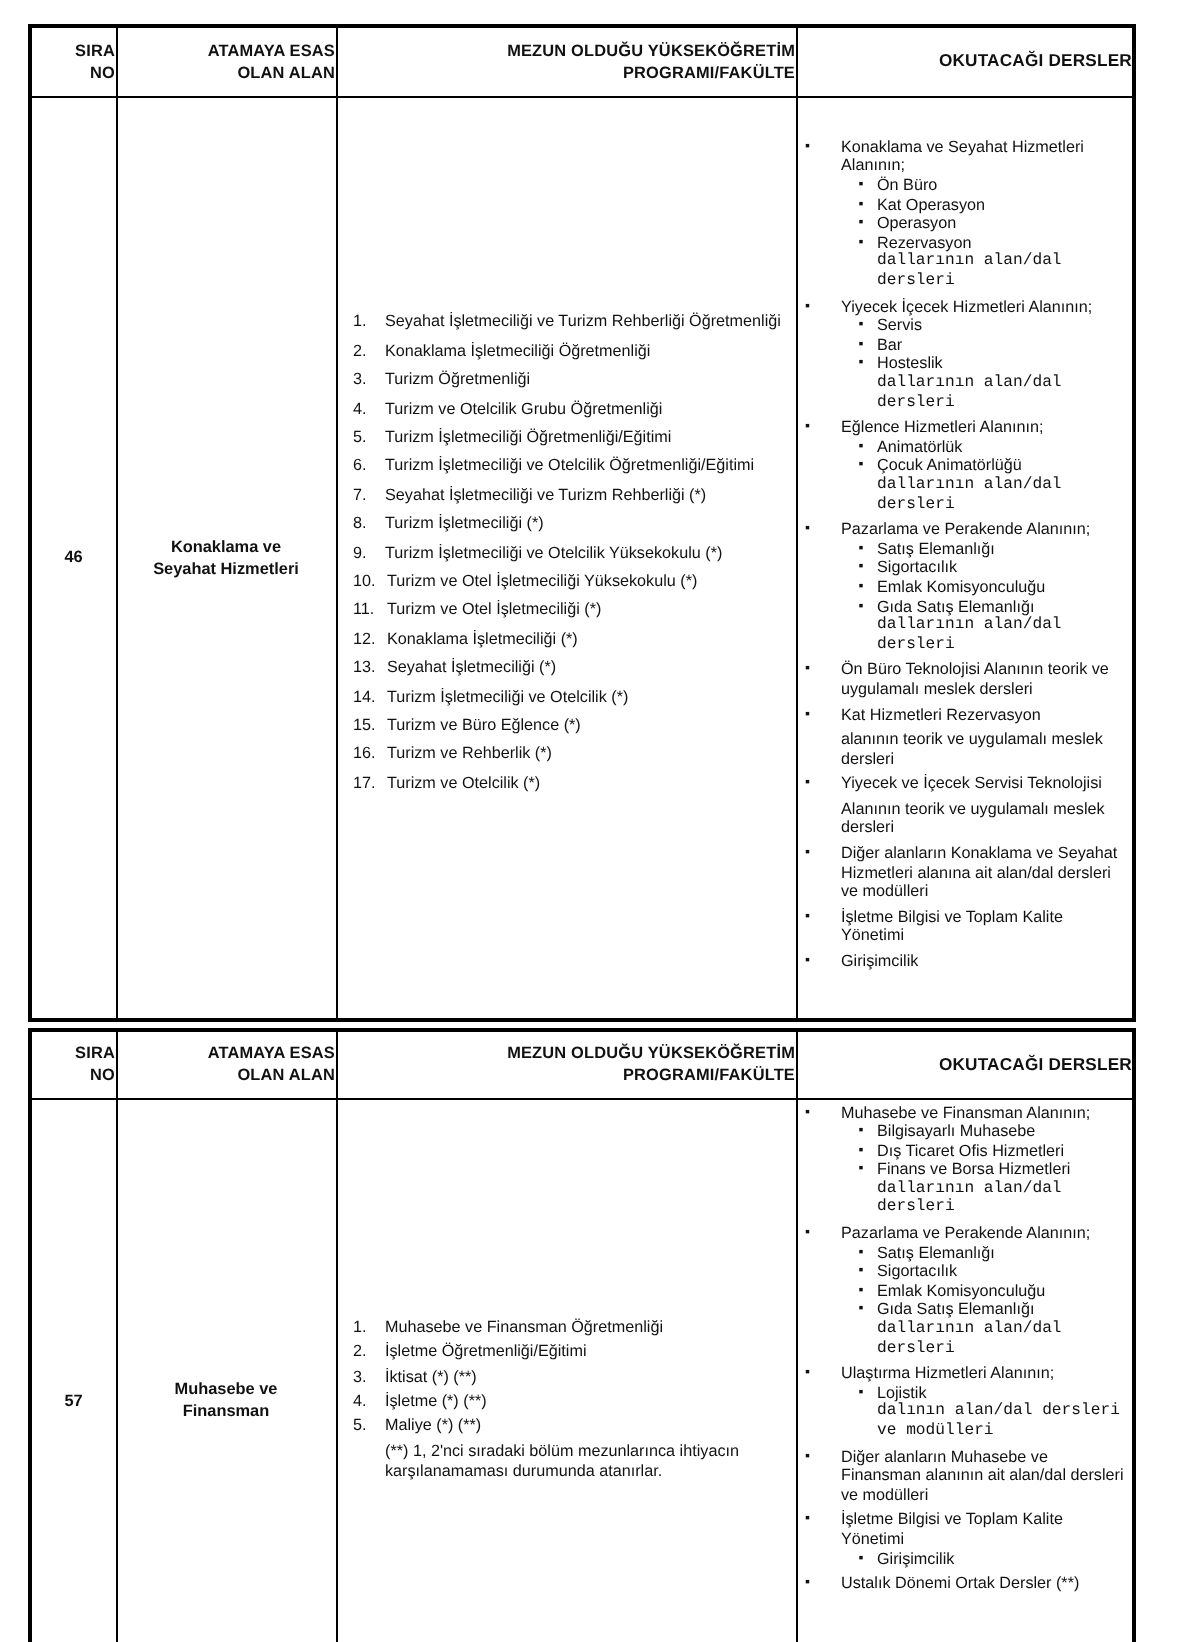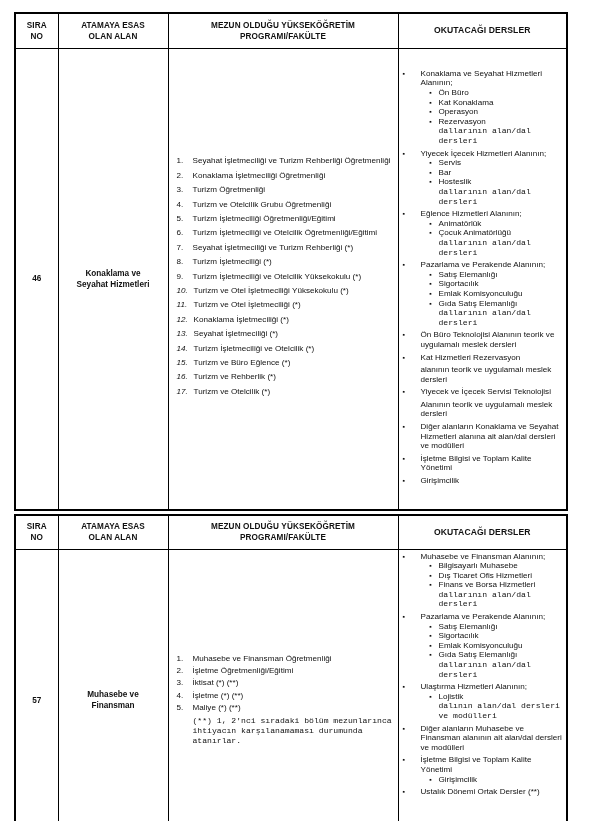--- a/index.html
+++ b/index.html
@@ -2,31 +2,31 @@
 <html><head>
 <meta charset="utf-8">
 <style>
   html, body { margin:0; padding:0; background:#ffffff; }
   body { width:600px; height:821px; position:relative; overflow:hidden;
          font-family:"Liberation Sans", sans-serif; color:#111; }
   table.t { position:absolute; left:14px; width:552px; border-collapse:collapse;
             border:2px solid #000; table-layout:fixed; }
   table.t td, table.t th { border:1.3px solid #000; vertical-align:middle; padding:0; }
   col.c1 { width:43px; } col.c2 { width:110px; } col.c3 { width:230px; } col.c4 { width:169px; }
-  th { font-weight:bold; font-size:8.2px; line-height:11px; text-align:center; letter-spacing:0.1px; }
+  th { font-weight:bold; font-size:8.2px; line-height:11px; text-align:right; letter-spacing:0.1px; }
   th.okut { font-size:8.6px; }
   td.sira, td.alan { font-weight:bold; font-size:8.2px; line-height:11px; text-align:center; }
   td.prog { font-size:8.1px; line-height:10.4px; }
   td.ders { font-size:8.1px; line-height:9.6px; vertical-align:top; }
   ol.plist { list-style:none; margin:0; padding:0 4px 0 8px; }
   ol.plist li { display:flex; margin:0 0 4px 0; }
   ol.plist li .n { width:16px; flex:0 0 16px; }
-  ol.plist li.wide .n { width:17px; flex:0 0 17px;font-style:italic; }
+  ol.plist li.wide .n { width:17px; flex:0 0 17px; }
   ol.plist.two li { margin:0 0 2px 0; }
-  .note { padding:0 4px 0 24px;font-family:Liberation Mono, monospace; }
+  .note { padding:0 4px 0 24px; }
   ul.main { list-style:none; margin:0; padding:2px 2px 2px 4px; }
   ul.main > li { display:flex; margin:0 0 3px 0; }
   ul.main > li .b { width:18px; flex:0 0 18px; font-size:7px; line-height:9.6px; }
   ul.sub { list-style:none; margin:0; padding:0 0 0 2px; }
   ul.sub li { display:flex; }
   ul.sub li .sb { width:16px; flex:0 0 16px; text-align:center; font-size:7px; }
   .tail { padding-left:18px;font-family:Liberation Mono, monospace; }
   .plain { padding:0 2px 0 4px;margin-top:30px; }
 </style>
 </head>
@@ -127,21 +127,21 @@
               <span class="b">▪</span>
               <div>
                 <div>Konaklama ve Seyahat Hizmetleri Alanının;</div>
                 <ul class="sub">
                   <li>
                     <span class="sb">▪</span>
                     <span>Ön Büro</span>
                   </li>
                   <li>
                     <span class="sb">▪</span>
-                    <span>Kat Konaklama</span>
+                    <span>Kat Operasyon</span>
                   </li>
                   <li>
                     <span class="sb">▪</span>
                     <span>Operasyon</span>
                   </li>
                   <li>
                     <span class="sb">▪</span>
                     <span>Rezervasyon</span>
                   </li>
                 </ul>

